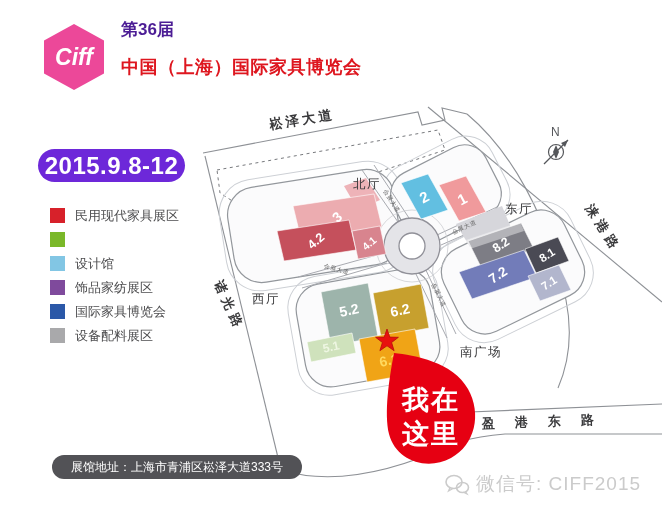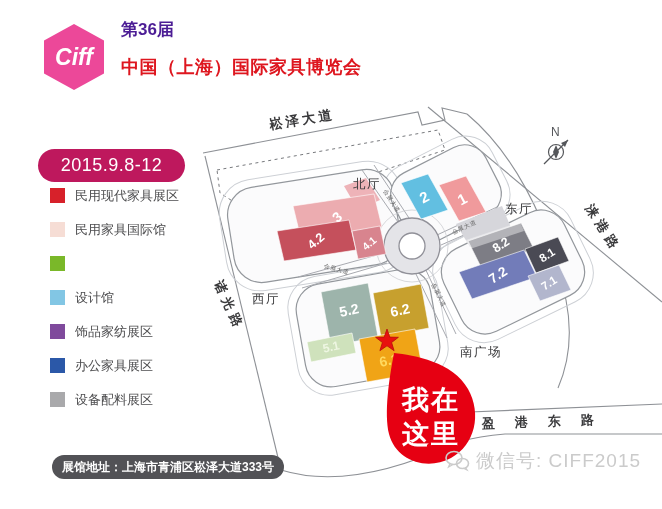--- a/index.html
+++ b/index.html
@@ -10,34 +10,34 @@
   
   .logo{position:absolute;left:44px;top:24px;width:60px;height:66px;background:#ec4899;
         clip-path:polygon(50% 0,100% 25%,100% 75%,50% 100%,0 75%,0 25%);
         display:flex;align-items:center;justify-content:center;}
   .logo span{color:#fff;font-weight:bold;font-style:italic;font-size:23px;letter-spacing:0;}
   .edition{position:absolute;left:121px;top:18px;color:#4c1d95;font-size:17px;font-weight:bold;}
   .title{position:absolute;left:121px;top:55px;color:#de161f;font-size:18px;font-weight:bold;letter-spacing:.5px;}
 
   
   .date-badge{position:absolute;left:38px;top:149px;width:147px;height:33px;border-radius:17px;
-        background:#be185d;color:#fff;font-size:18px;font-weight:normal;
+        background:#6d28d9;color:#fff;font-size:24px;font-weight:bold;
         display:flex;align-items:center;justify-content:center;letter-spacing:.5px;}
 
   
-  .legend{position:absolute;left:50px;top:188px;display:flex;flex-direction:column;gap:19px;}
+  .legend{position:absolute;left:50px;top:208px;display:flex;flex-direction:column;gap:9px;}
   .legend-row{display:flex;align-items:center;height:15px;}
   .swatch{width:15px;height:15px;margin-right:10px;flex:0 0 auto;}
   .legend-label{font-size:13px;color:#4c4c4e;white-space:nowrap;}
 
   
-  .address-pill{position:absolute;left:52px;top:455px;width:232px;height:24px;border-radius:12px;
+  .address-pill{position:absolute;left:52px;top:455px;width:250px;height:24px;border-radius:12px;
         background:#525256;color:#fff;font-size:12px;display:flex;align-items:center;justify-content:center;
-        white-space:nowrap;font-weight:bold;}
-  .wechat{position:absolute;left:444px;top:448px;display:flex;align-items:center;color:#cbcbcb;}
+        white-space:nowrap;}
+  .wechat{position:absolute;left:444px;top:471px;display:flex;align-items:flex-end;color:#cbcbcb;}
   .wechat-text{font-size:19px;letter-spacing:1px;margin-left:6px;color:#cbcbcb;}
 
   .map-svg{position:absolute;left:0;top:0;}
 </style>
 </head>
 <body>
 
 <div class="page">
 
   <svg class="map-svg" width="662" height="509" viewBox="0 0 662 509">
@@ -164,37 +164,33 @@
   <div class="title">中国（上海）国际家具博览会</div>
 
   <div class="date-badge">2015.9.8-12</div>
 
   <div class="legend">
     <div class="legend-row">
       <span class="swatch" style="background: rgb(215, 33, 42);"></span>
       <span class="legend-label">民用现代家具展区</span>
     </div>
     <div class="legend-row">
-      <span class="swatch" style="background: rgb(246, 221, 213);"></span>
-      <span class="legend-label">民用家具国际馆</span>
-    </div>
-    <div class="legend-row">
       <span class="swatch" style="background: rgb(122, 184, 41);"></span>
     </div>
     <div class="legend-row">
       <span class="swatch" style="background: rgb(130, 198, 228);"></span>
       <span class="legend-label">设计馆</span>
     </div>
     <div class="legend-row">
       <span class="swatch" style="background: rgb(127, 74, 156);"></span>
       <span class="legend-label">饰品家纺展区</span>
     </div>
     <div class="legend-row">
       <span class="swatch" style="background: rgb(43, 88, 168);"></span>
-      <span class="legend-label">办公家具展区</span>
+      <span class="legend-label">国际家具博览会</span>
     </div>
     <div class="legend-row">
       <span class="swatch" style="background: rgb(169, 169, 171);"></span>
       <span class="legend-label">设备配料展区</span>
     </div>
   </div>
 
   <div class="address-pill">展馆地址：上海市青浦区崧泽大道333号</div>
 
   <div class="wechat">

